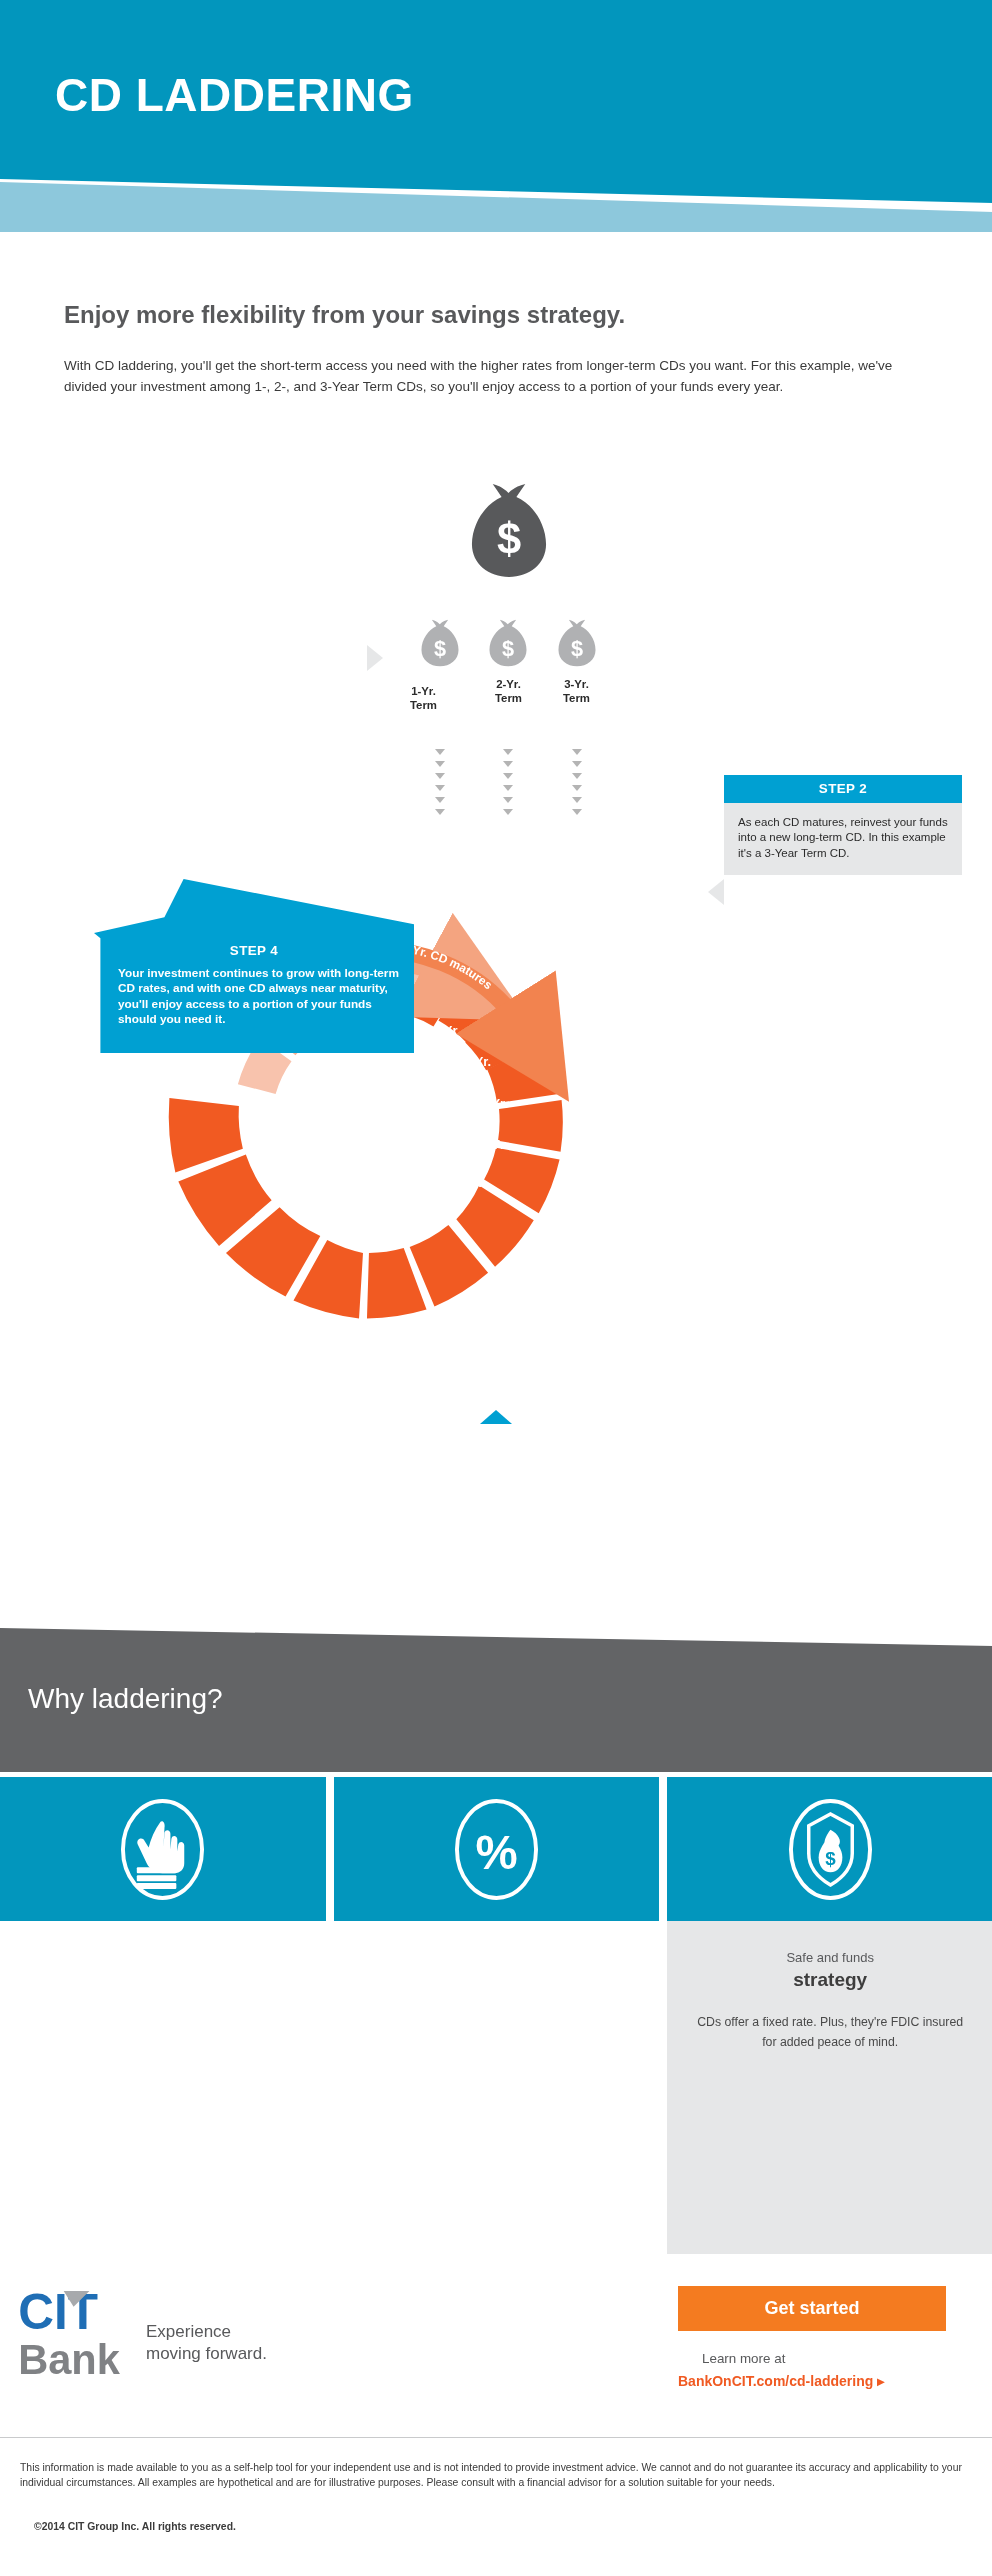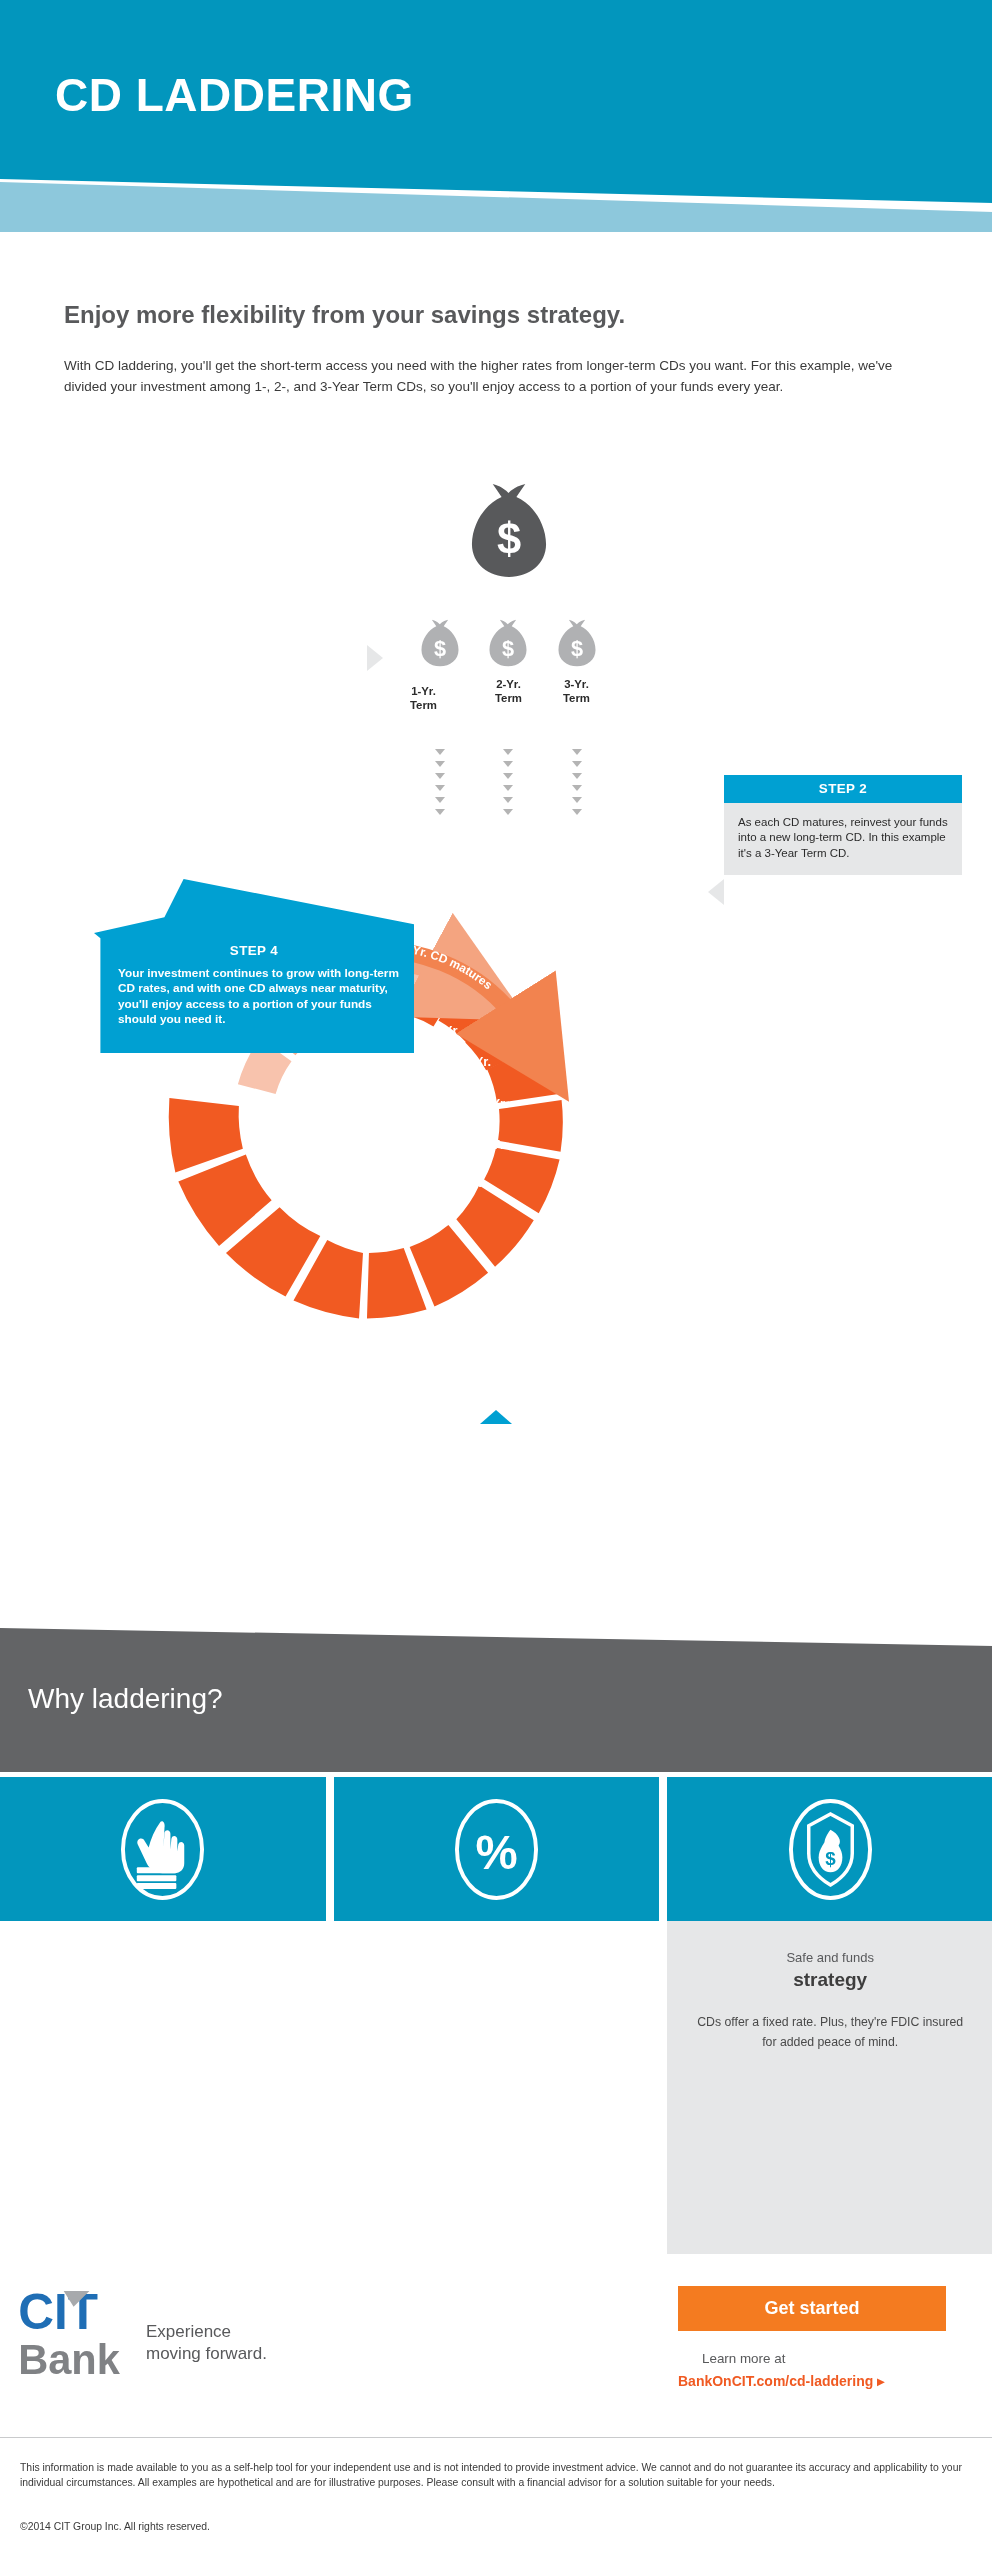--- a/index.html
+++ b/index.html
@@ -286,23 +286,24 @@
   .legal {
     position: absolute;
     left: 20px; top: 2460px;
     width: 953px;
     font-size: 10.4px;
     line-height: 15px;
     color: #3a3a3a;
   }
   .copyright {
     position: absolute;
-    left: 20px; top: 2521px;
+    left: 34px; top: 2521px;
     font-size: 10.4px;
     color: #3a3a3a;
+    font-weight: bold;
   }
 </style>
 </head>
 <body>
 
 <div class="page">
 
   <div class="header">
     <div class="header-teal"></div>
     <div class="header-lightband"></div>

